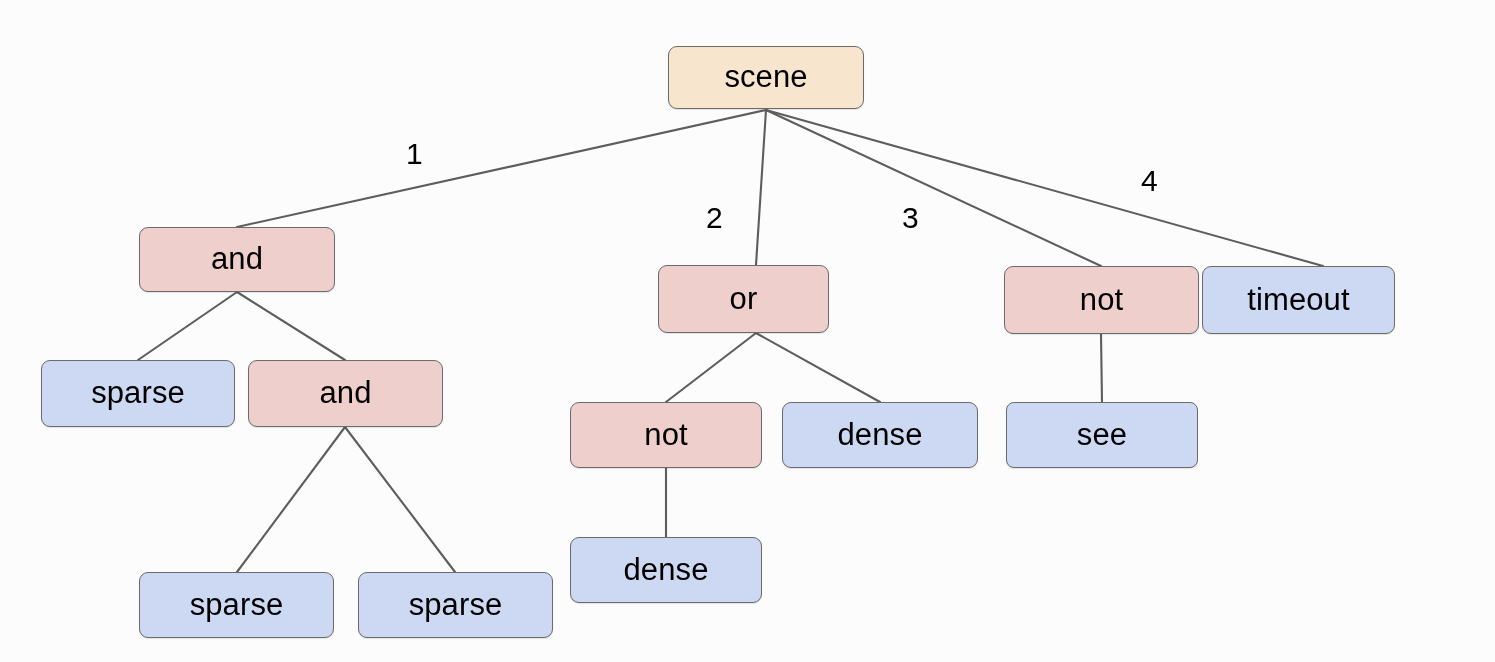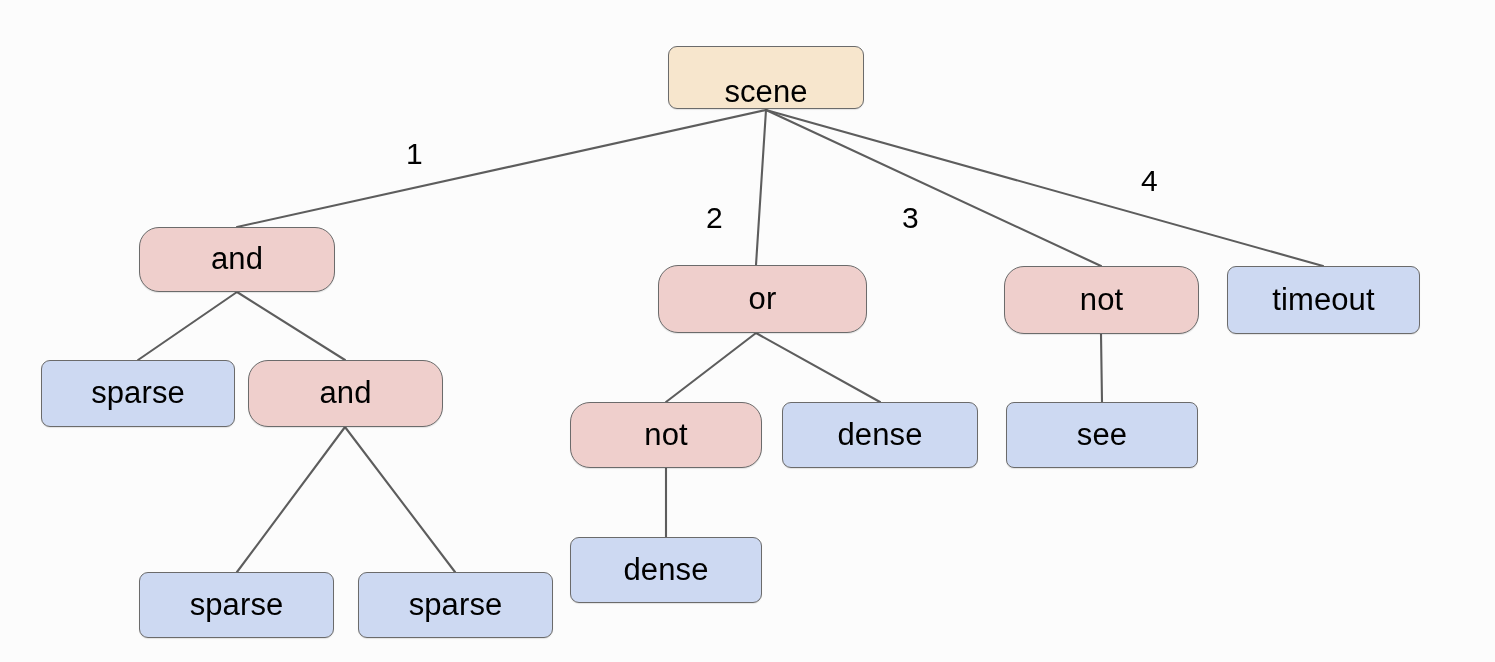--- a/index.html
+++ b/index.html
@@ -36,22 +36,22 @@
     font-size: 31px;
     line-height: 1;
     letter-spacing: 0.1px;
     white-space: nowrap;
     box-shadow: 0 1px 1px rgba(0,0,0,0.10);
   }
   .node-label {
     display: block;
     transform: translateY(-1px);
   }
-  .fill-root   { background: #f7e6cd; align-items: flex-end; }
-  .fill-op     { background: #efcfcc; border-radius: 20px; }
+  .fill-root   { background: #f7e6cd; }
+  .fill-op     { background: #efcfcc; }
   .fill-leaf   { background: #cdd9f2; }
 
   .edge-label {
     position: absolute;
     color: #000000;
     font-size: 30px;
     line-height: 1;
     white-space: nowrap;
   }
 </style>
@@ -106,21 +106,21 @@
   </div>
 
   <div class="node fill-leaf" style="left:139px; top:572px; width:195px; height:66px;">
     <span class="node-label">sparse</span>
   </div>
 
   <div class="node fill-leaf" style="left:358px; top:572px; width:195px; height:66px;">
     <span class="node-label">sparse</span>
   </div>
 
-  <div class="node fill-op" style="left:658px; top:265px; width:209px; height:68px;">
+  <div class="node fill-op" style="left:658px; top:265px; width:171px; height:68px;">
     <span class="node-label">or</span>
   </div>
 
   <div class="node fill-op" style="left:570px; top:402px; width:192px; height:66px;">
     <span class="node-label">not</span>
   </div>
 
   <div class="node fill-leaf" style="left:782px; top:402px; width:196px; height:66px;">
     <span class="node-label">dense</span>
   </div>
@@ -130,21 +130,21 @@
   </div>
 
   <div class="node fill-op" style="left:1004px; top:266px; width:195px; height:68px;">
     <span class="node-label">not</span>
   </div>
 
   <div class="node fill-leaf" style="left:1006px; top:402px; width:192px; height:66px;border-radius:8px;">
     <span class="node-label">see</span>
   </div>
 
-  <div class="node fill-leaf" style="left:1227px; top:266px; width:193px; height:68px;">
+  <div class="node fill-leaf" style="left:1202px; top:266px; width:193px; height:68px;">
     <span class="node-label">timeout</span>
   </div>
 
   <div class="edge-label" style="left:406px; top:139px;">1</div>
 
   <div class="edge-label" style="left:706px; top:203px;">2</div>
 
   <div class="edge-label" style="left:902px; top:203px;">3</div>
 
   <div class="edge-label" style="left:1141px; top:166px;">4</div>

